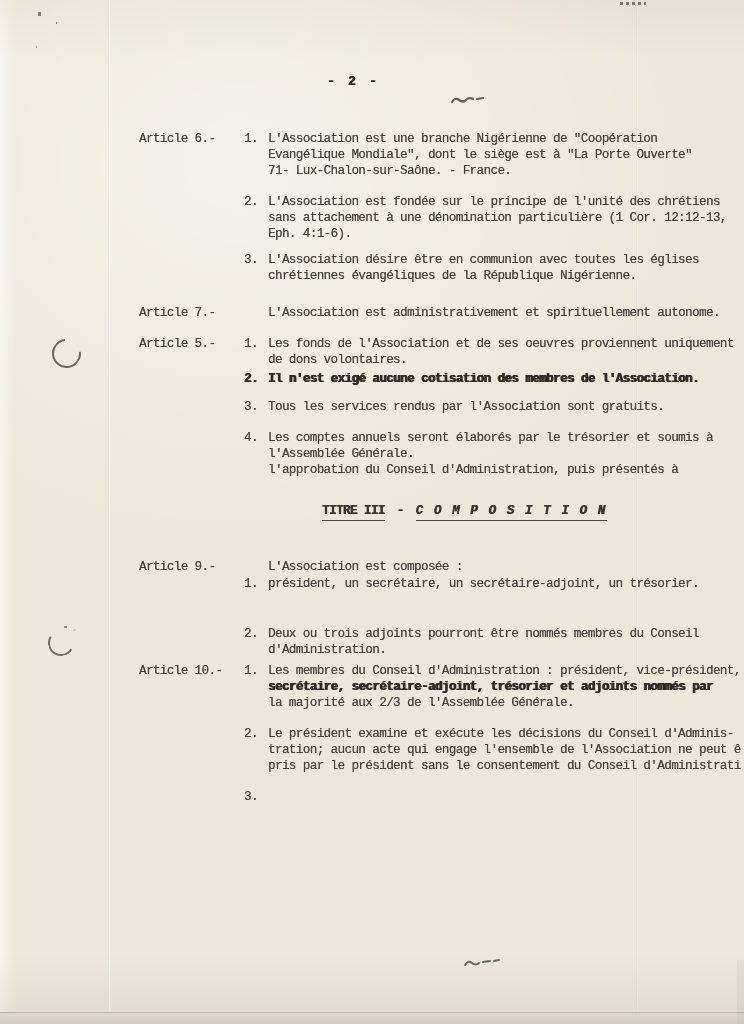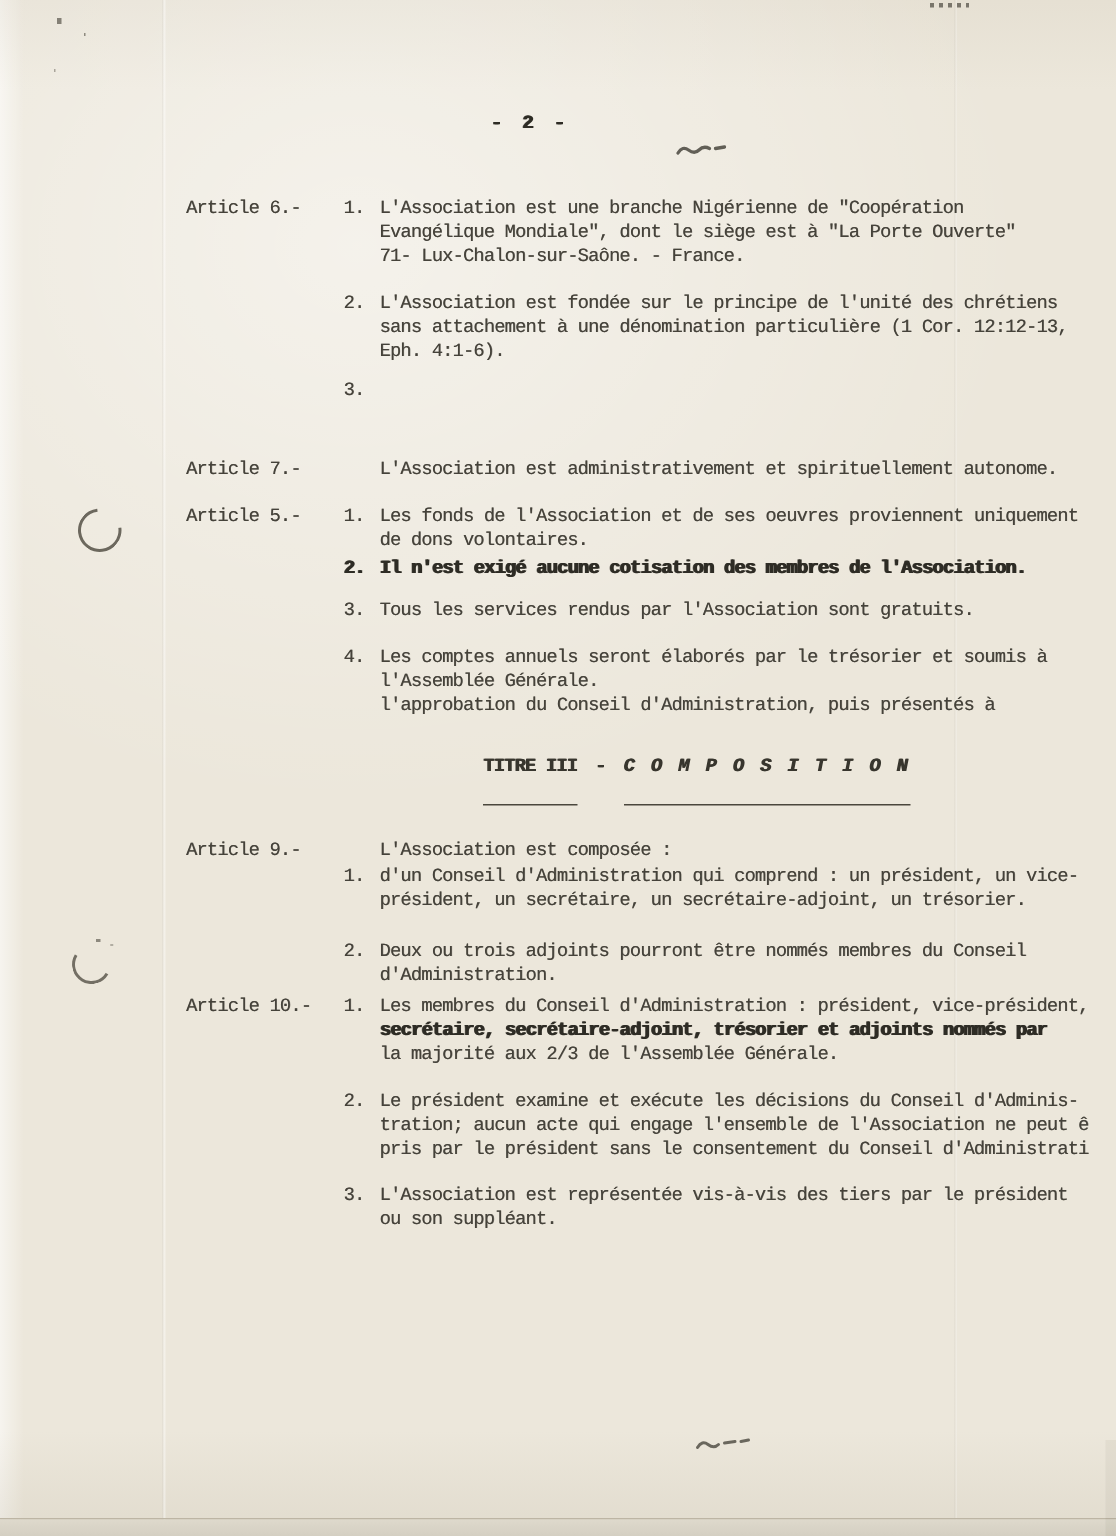--- a/index.html
+++ b/index.html
@@ -18,31 +18,31 @@
   .crease-v1{position:absolute;top:0;left:108px;width:3px;height:1024px;
     background:linear-gradient(90deg, rgba(120,112,96,0.10), rgba(255,255,255,0.45), rgba(120,112,96,0));}
   .crease-v2{position:absolute;top:0;left:636px;width:2px;height:1024px;
     background:linear-gradient(90deg, rgba(120,112,96,0.08), rgba(255,255,255,0.3));}
   .bottom-line{position:absolute;left:0;top:1012px;width:744px;height:1px;background:#bdb5a4;}
   .bottom-strip{position:absolute;left:0;top:1013px;width:744px;height:11px;
     background:linear-gradient(180deg,#ded9cc,#d4cfc2);}
   .right-shade{position:absolute;right:0;top:960px;width:7px;height:64px;background:rgba(60,55,40,0.05);}
 
   .pageno{position:absolute;top:74px;left:327px;letter-spacing:3px;}
-  .row{position:absolute;left:124px;display:flex;align-items:flex-start;justify-content:center;}
+  .row{position:absolute;left:139px;display:flex;align-items:flex-start;justify-content:center;}
   .lab{width:105px;flex:none;white-space:nowrap;height:16px;}
   .num{width:24px;flex:none;white-space:nowrap;height:16px;}
   .txt{flex:none;}
   .ln{height:16px;white-space:nowrap;}
   .page, .ln, .lab, .num{text-shadow:0.25px 0 0 rgba(69,66,58,0.65);}
   .dbl{font-weight:bold;color:#2e2c25;text-shadow:0.8px 0 0 #2e2c25, -0.3px 0 0 rgba(46,44,37,0.6);}
 
   .heading{position:absolute;left:322px;top:503px;font-weight:bold;color:#38362e;
     text-shadow:0.6px 0 0 #38362e;}
-  .heading .u{border-bottom:1.6px solid #4a473d;padding-bottom:17px;display:inline-block;}
+  .heading .u{border-bottom:1.6px solid #4a473d;padding-bottom:1px;display:inline-block;}
   .heading .dash{margin:0 12px;}
   .heading .sec{letter-spacing:1.6px;font-style:italic;}
 
   
   .ring1{position:absolute;top:339px;left:52px;width:25px;height:25px;border:2.6px solid rgba(64,60,50,0.75);
     border-radius:50%;border-top-color:transparent;transform:rotate(38deg);}
   .ring2{position:absolute;top:630px;left:48px;width:22px;height:22px;border:2.6px solid rgba(64,60,50,0.7);
     border-radius:50%;border-top-color:transparent;border-right-color:transparent;transform:rotate(-14deg);}
   .ring2-dots{position:absolute;top:626px;left:64px;width:3px;height:2px;background:rgba(64,60,50,0.55);
     box-shadow:9px 3px 0 -0.5px rgba(64,60,50,0.45);}
@@ -96,20 +96,24 @@
     <div class="num">2.</div>
     <div class="txt">
       <div class="ln">L'Association est fondée sur le principe de l'unité des chrétiens</div>
       <div class="ln">sans attachement à une dénomination particulière (1 Cor. 12:12-13,</div>
       <div class="ln">Eph. 4:1-6).</div>
     </div>
   </div>
   <div class="row" style="top:252px">
     <div class="lab"></div>
     <div class="num">3.</div>
+    <div class="txt">
+      <div class="ln">L'Association désire être en communion avec toutes les églises</div>
+      <div class="ln">chrétiennes évangéliques de la République Nigérienne.</div>
+    </div>
   </div>
 
   <div class="row" style="top:305px">
     <div class="lab">Article 7.-</div>
     <div class="num"></div>
     <div class="txt">
       <div class="ln">L'Association est administrativement et spirituellement autonome.</div>
     </div>
   </div>
 
@@ -153,21 +157,20 @@
     <div class="lab">Article 9.-</div>
     <div class="num"></div>
     <div class="txt">
       <div class="ln">L'Association est composée :</div>
     </div>
   </div>
   <div class="row" style="top:576px">
     <div class="lab"></div>
     <div class="num">1.</div>
     <div class="txt">
-      <div class="ln">d'un Conseil d'Administration qui comprend : un président, un vice-</div>
       <div class="ln">président, un secrétaire, un secrétaire-adjoint, un trésorier.</div>
     </div>
   </div>
   <div class="row" style="top:626px">
     <div class="lab"></div>
     <div class="num">2.</div>
     <div class="txt">
       <div class="ln">Deux ou trois adjoints pourront être nommés membres du Conseil</div>
       <div class="ln">d'Administration.</div>
     </div>
@@ -187,19 +190,15 @@
     <div class="num">2.</div>
     <div class="txt">
       <div class="ln">Le président examine et exécute les décisions du Conseil d'Adminis-</div>
       <div class="ln">tration; aucun acte qui engage l'ensemble de l'Association ne peut ê</div>
       <div class="ln">pris par le président sans le consentement du Conseil d'Administrati</div>
     </div>
   </div>
   <div class="row" style="top:789px">
     <div class="lab"></div>
     <div class="num">3.</div>
-    <div class="txt">
-      <div class="ln">L'Association est représentée vis-à-vis des tiers par le président</div>
-      <div class="ln">ou son suppléant.</div>
-    </div>
   </div>
 
 </div>
 
 </body></html>

